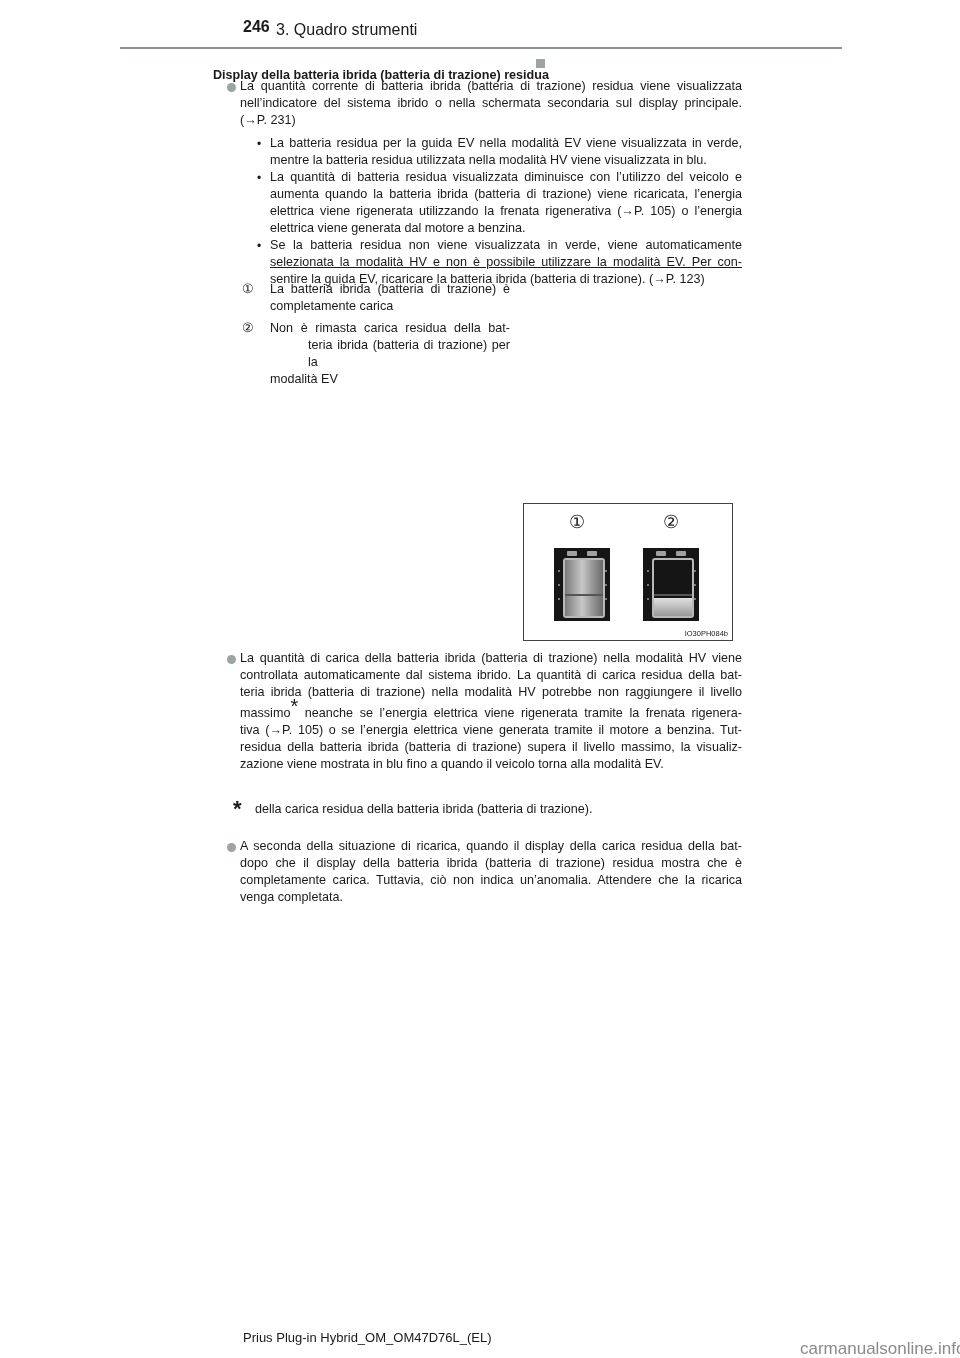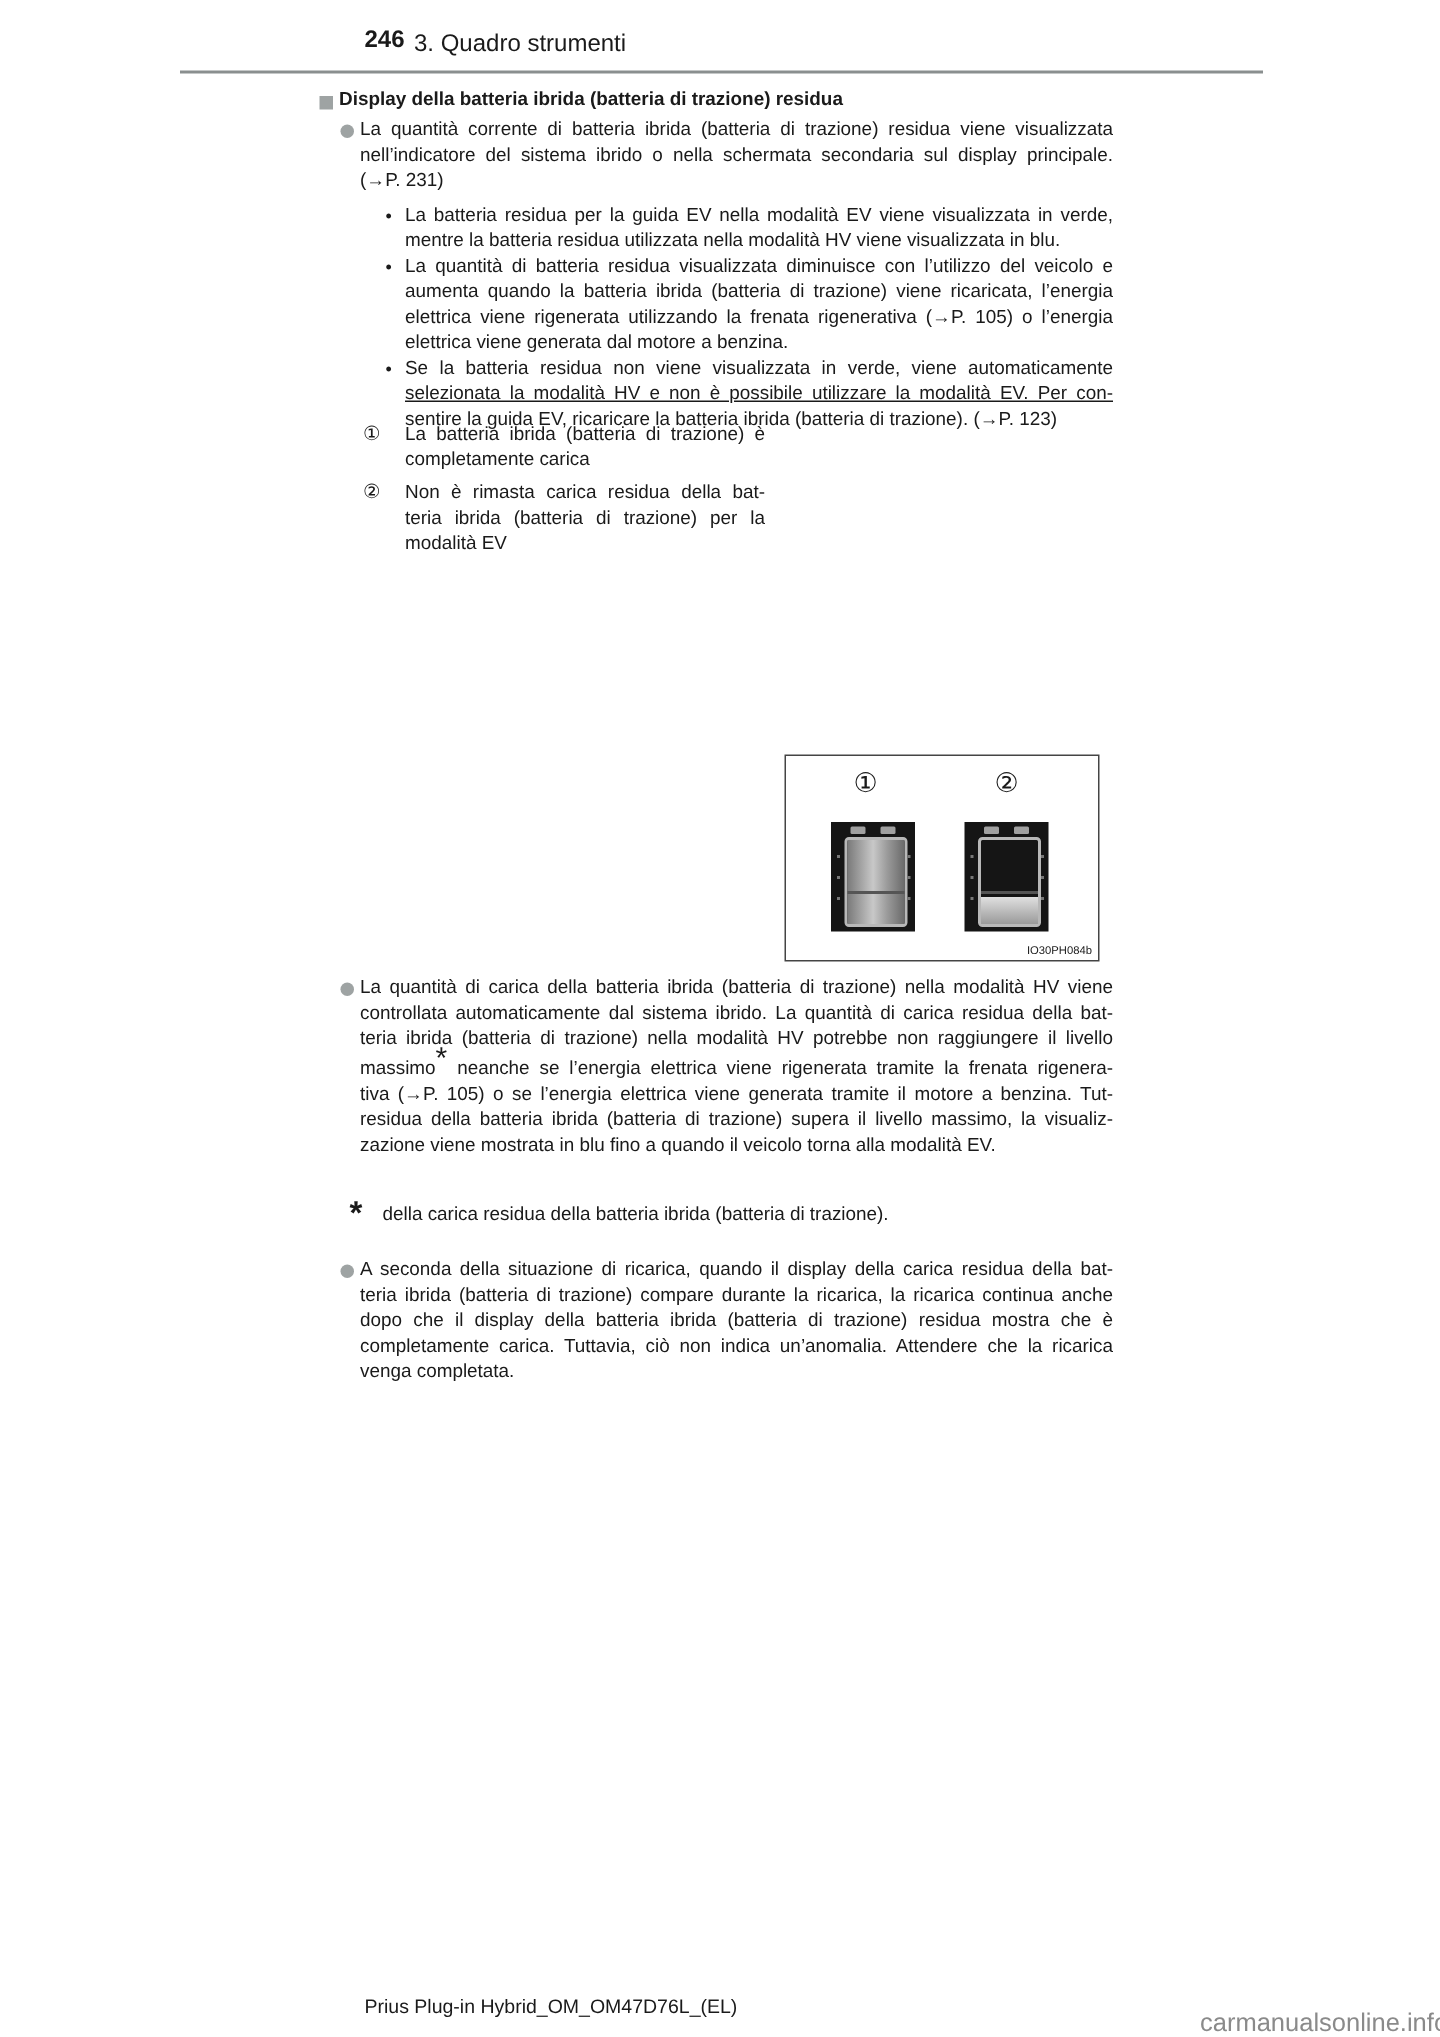--- a/index.html
+++ b/index.html
@@ -2,21 +2,21 @@
 <html><head>
 <meta charset="utf-8">
 <style>
   html, body { margin:0; padding:0; background:#ffffff; }
   body { width:960px; height:1358px; position:relative; overflow:hidden;
          font-family:"Liberation Sans", sans-serif; color:#1a1a1a; }
   .abs { position:absolute; }
   .page-num { left:243px; top:18px; font-size:16px; font-weight:bold; }
   .chapter { left:276px; top:21px; font-size:16px; }
   .rule { left:120px; top:47px; width:722px; height:2px; background:#8a8f8f; }
-  .heading { left:213px; top:59px; font-size:12.6px; font-weight:bold; display:flex; align-items:flex-end; }
+  .heading { left:213px; top:59px; font-size:12.6px; font-weight:bold; display:flex; align-items:flex-end;flex-direction:column; }
   .sq { width:9px; height:9px; background:#9ea3a3; margin-right:4px; display:inline-block; }
   .para { font-size:12.6px; line-height:17px; text-align:justify; }
   .para p { margin:0; }
   .dot { position:absolute; width:9px; height:9px; border-radius:50%; background:#9ea3a3; }
   .bul { position:absolute; font-size:12px; }
   .circnum { position:absolute; font-size:13px; }
   .diagram { left:523px; top:503px; width:208px; height:136px; border:1px solid #444; background:#fff; }
   .batt { position:absolute; width:56px; height:73px; background:#151515; }
   .cell { position:absolute; left:9px; top:10px; width:38px; height:56px; border:2px solid #b8b8b8; border-radius:3px; }
   .fillfull { position:absolute; left:0; right:0; top:0; bottom:0;
@@ -73,21 +73,21 @@
 
 <span class="circnum" style="left:242px; top:281px;">①</span>
 <div class="abs para" style="left:270px; top:281px; width:240px;">
   <p style="text-align-last:justify;">La batteria ibrida (batteria di trazione) è</p>
   <p>completamente carica</p>
 </div>
 
 <span class="circnum" style="left:242px; top:320px;">②</span>
 <div class="abs para" style="left:270px; top:320px; width:240px;">
   <p style="text-align-last:justify;">Non è rimasta carica residua della bat-</p>
-  <p style="text-align-last:justify;">teria ibrida (batteria di trazione) per la</p>
+  <p style="text-align-last:justify;margin-left:38px;">teria ibrida (batteria di trazione) per la</p>
   <p>modalità EV</p>
 </div>
 
 <div class="abs diagram">
   <span class="abs fig-label" style="left:45px;">①</span>
   <span class="abs fig-label" style="left:139px;">②</span>
 
   <div class="batt" style="left:30px; top:44px;">
     <span class="term" style="left:13px;"></span>
       <span class="term" style="left:33px;"></span>
@@ -133,20 +133,19 @@
 </div>
 
 <span class="abs" style="left:233px; top:796px; font-size:22px; font-weight:bold;">*</span>
 <div class="abs para" style="left:244px; top:801px; width:498px;">
   <p style="padding-left:11px;">della carica residua della batteria ibrida (batteria di trazione).</p>
 </div>
 
 <span class="dot" style="left:227px; top:843px;"></span>
 <div class="abs para" style="left:240px; top:838px; width:502px;">
   <p style="text-align-last:justify;">A seconda della situazione di ricarica, quando il display della carica residua della bat-</p>
-  <p style="text-align-last:justify;">teria ibrida (batteria di trazione) compare durante la ricarica, la ricarica continua anche</p>
   <p style="text-align-last:justify;">dopo che il display della batteria ibrida (batteria di trazione) residua mostra che è</p>
   <p style="text-align-last:justify;">completamente carica. Tuttavia, ciò non indica un’anomalia. Attendere che la ricarica</p>
   <p>venga completata.</p>
 </div>
 
 <div class="abs footer">Prius Plug-in Hybrid_OM_OM47D76L_(EL)</div>
 <div class="abs watermark">carmanualsonline.info</div>
 
 </body></html>

